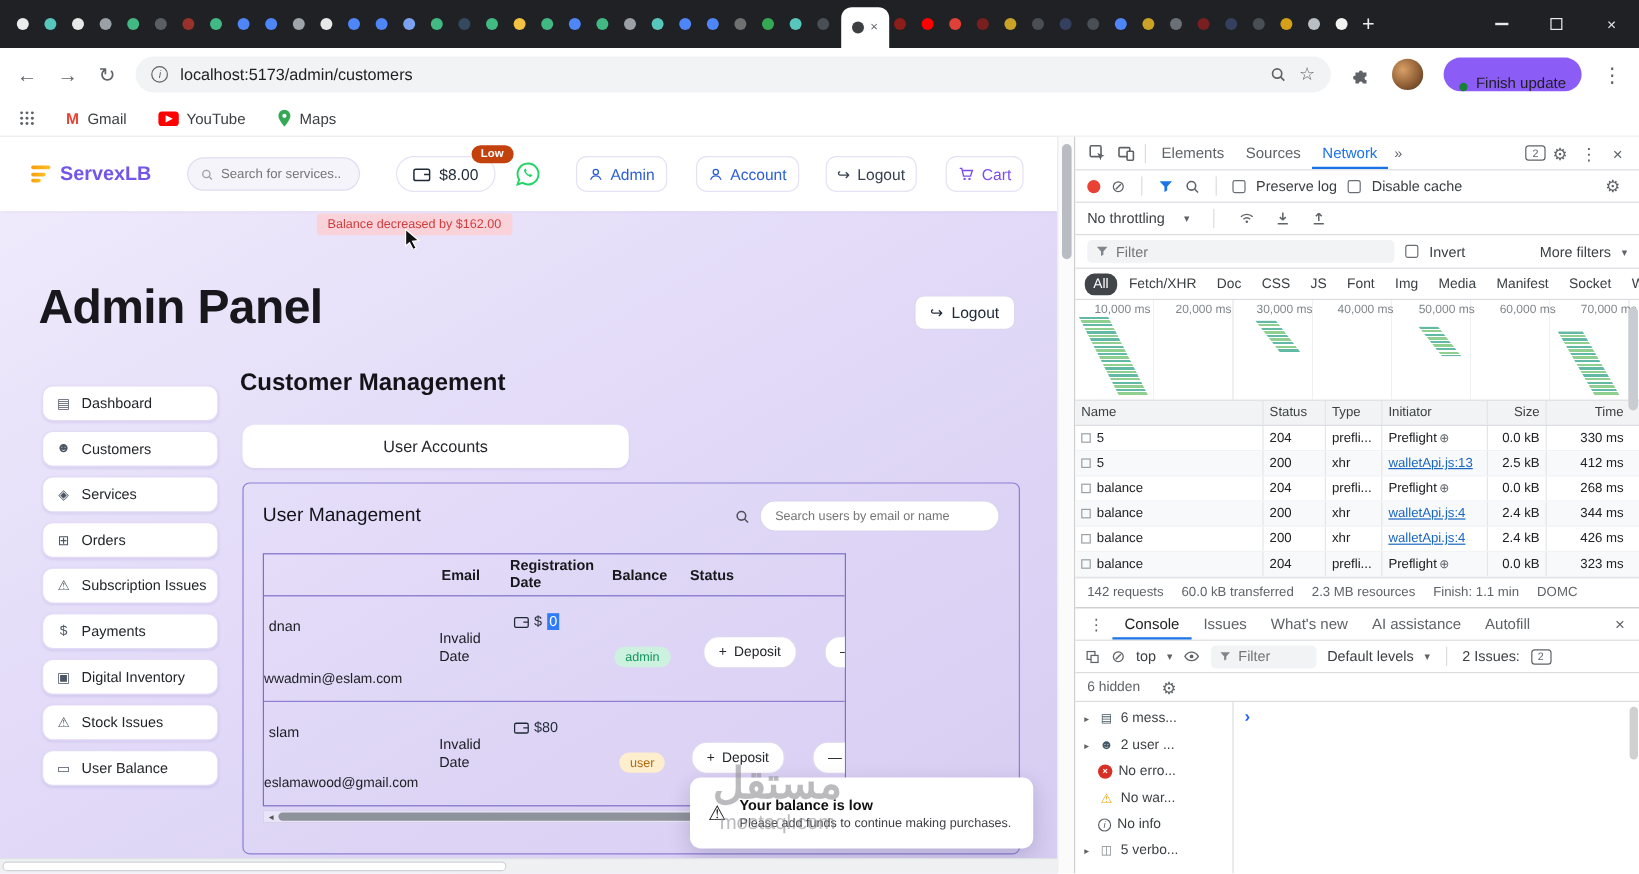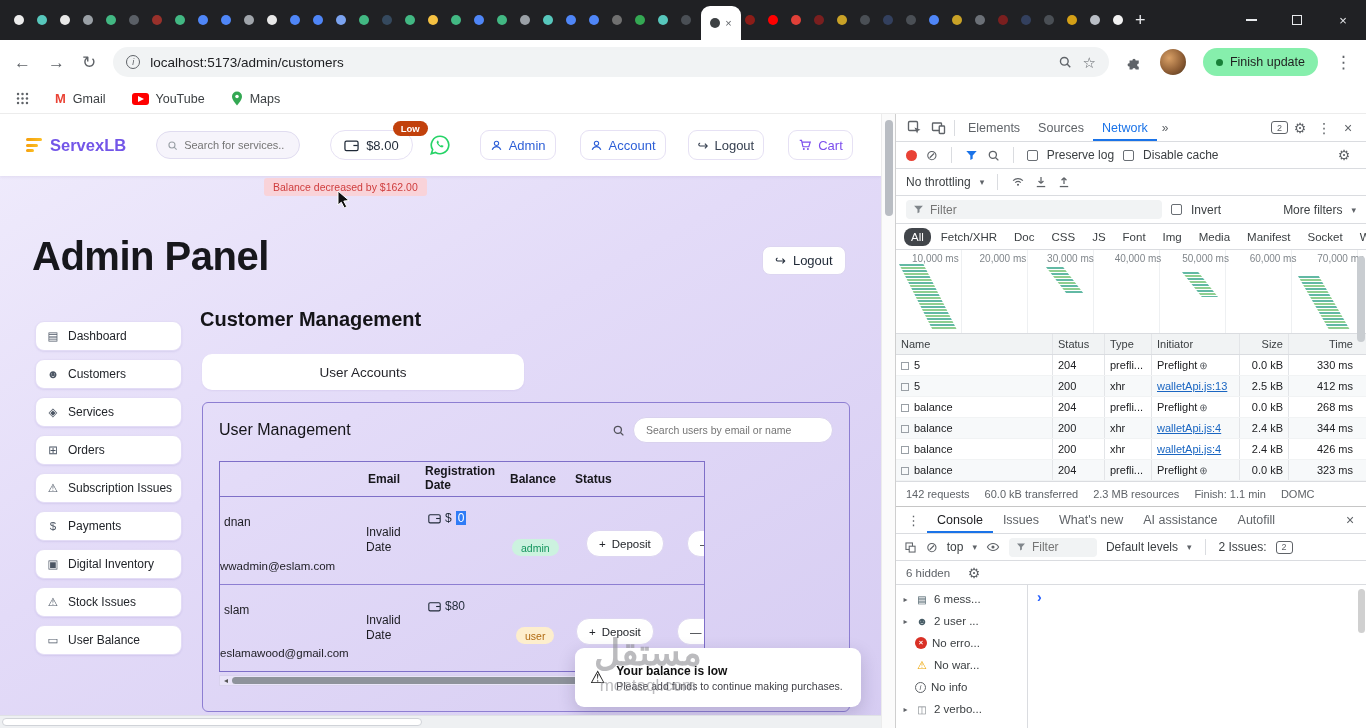--- a/index.html
+++ b/index.html
@@ -19,21 +19,21 @@
 .wmin{width:11px;height:2px;background:#e8eaed}
 .wmax{width:10px;height:10px;border:1.5px solid #e8eaed}
 
 #toolbar{position:absolute;top:40px;left:0;right:0;height:44px;background:#fff;display:flex;align-items:center;gap:17px;padding:0 14px}
 .tbico{font-size:17px;color:#5f6368;flex:none;line-height:1}
 #omnibox{flex:1;max-width:1008px;height:30px;background:#f1f3f4;border-radius:15px;display:flex;align-items:center;gap:10px;padding:0 13px}
 .infoi{width:14px;height:14px;border:1.3px solid #5f6368;border-radius:50%;color:#5f6368;font-size:9px;display:flex;align-items:center;justify-content:center;font-style:italic;flex:none}
 #urlinput{flex:1;border:0;background:transparent;font-size:13.5px;color:#202124;font-family:inherit;outline:none}
 .obico{color:#5f6368;flex:none}
 #avatar{width:26px;height:26px;border-radius:50%;background:radial-gradient(circle at 35% 35%,#d9a066,#8a5a32 60%,#47321d);flex:none}
-#updatePill{height:28px;border-radius:14px;background:#86efac;display:flex;align-items:center;gap:7px;padding:0 13px;font-size:12.5px;color:#1f1f1f;flex:none;white-space:nowrap}
+#updatePill{height:28px;border-radius:14px;background:#8b5cf6;display:flex;align-items:flex-end;gap:7px;padding:0 13px;font-size:12.5px;color:#1f1f1f;flex:none;white-space:nowrap}
 .updot{width:7px;height:7px;border-radius:50%;background:#188038}
 
 #bookmarks{position:absolute;top:84px;left:0;right:0;height:30px;background:#fff;border-bottom:1px solid #ececec;display:flex;align-items:center;gap:26px;padding:0 16px;font-size:12.5px;color:#3c4043}
 .bk{display:flex;align-items:center;gap:7px}
 .gm{color:#ea4335;font-weight:bold;font-size:13px}
 .yt{width:17px;height:12px;background:#ff0000;border-radius:3px;position:relative}
 .yt:after{content:"";position:absolute;left:6px;top:3px;border-left:6px solid #fff;border-top:3px solid transparent;border-bottom:3px solid transparent}
 
 #content{position:absolute;top:114px;left:0;width:1366px;height:614px;display:flex}
 #page{position:relative;width:881px;height:614px;background:linear-gradient(150deg,#f0ecfc 0%,#e3dbf8 45%,#d6ccf2 100%);overflow:hidden;flex:none}
@@ -112,21 +112,21 @@
 .dtab{padding:0 9px;font-size:12.5px;color:#5f6368;height:100%;display:flex;align-items:center;flex:none}
 .dtab.active{color:#1a73e8;box-shadow:inset 0 -2px 0 #1a73e8}
 .more{color:#5f6368;font-size:12px;padding:0 5px;flex:none}
 .spacer{flex:1}
 .badge2{display:flex;align-items:center;justify-content:center;min-width:17px;height:13px;border:1.2px solid #5f6368;border-radius:3px;font-size:9px;color:#5f6368;padding:0 2px;flex:none}
 .ntb{height:27px;display:flex;align-items:center;gap:9px;padding:0 10px;border-bottom:1px solid #dadce0;flex:none}
 .rec{width:11px;height:11px;border-radius:50%;background:#e94235;flex:none}
 .clear{color:#5f6368;font-size:14px;line-height:1;flex:none}
 .cb{width:11px;height:11px;border:1.4px solid #696e74;border-radius:2px;flex:none}
 .cbl{font-size:12px;color:#3c4043;white-space:nowrap}
-.thr{height:27px;display:flex;align-items:center;gap:9px;padding:0 10px;border-bottom:1px solid #dadce0;flex:none;font-size:12px;color:#3c4043}
+.thr{height:27px;display:flex;align-items:center;gap:16px;padding:0 10px;border-bottom:1px solid #dadce0;flex:none;font-size:12px;color:#3c4043}
 .caret{font-size:9px;color:#5f6368}
 .frow{height:28px;display:flex;align-items:center;gap:9px;padding:0 10px;border-bottom:1px solid #dadce0;flex:none}
 .fpill{height:19px;background:#f1f3f4;border-radius:4px;display:flex;align-items:center;gap:6px;padding:0 7px;color:#80868b;flex:none}
 .fpill input{border:0;background:none;outline:0;font-size:12px;color:#5f6368;font-family:inherit}
 .fpill.big input{width:225px}
 .fpill.small input{width:58px}
 .chips{height:26px;display:flex;align-items:center;gap:3px;padding:0 8px;border-bottom:1px solid #dadce0;flex:none;overflow:hidden}
 .chip{font-size:11.5px;color:#3c4043;padding:3px 7px;border-radius:8px;white-space:nowrap;flex:none}
 .chip.active{background:#41454a;color:#fff}
 .tl{position:relative;height:84px;border-bottom:1px solid #dadce0;flex:none;background:repeating-linear-gradient(90deg,transparent 0 65px,#eef0f2 65px 66px)}
@@ -814,21 +814,21 @@
 
             <div class="citem">
               <span class="cexp"></span>
               <span class="cg g-info">i</span>
               <span>No info</span>
             </div>
 
             <div class="citem">
               <span class="cexp">▸</span>
               <span class="cg g-verb">◫</span>
-              <span>2 verbo...</span>
+              <span>5 verbo...</span>
             </div>
           </div>
         <div class="cmain">
           <span class="prompt">›</span>
           <span class="cscroll"></span>
         </div>
       </div>
 
       <span id="netScroll"></span>
     </div>

